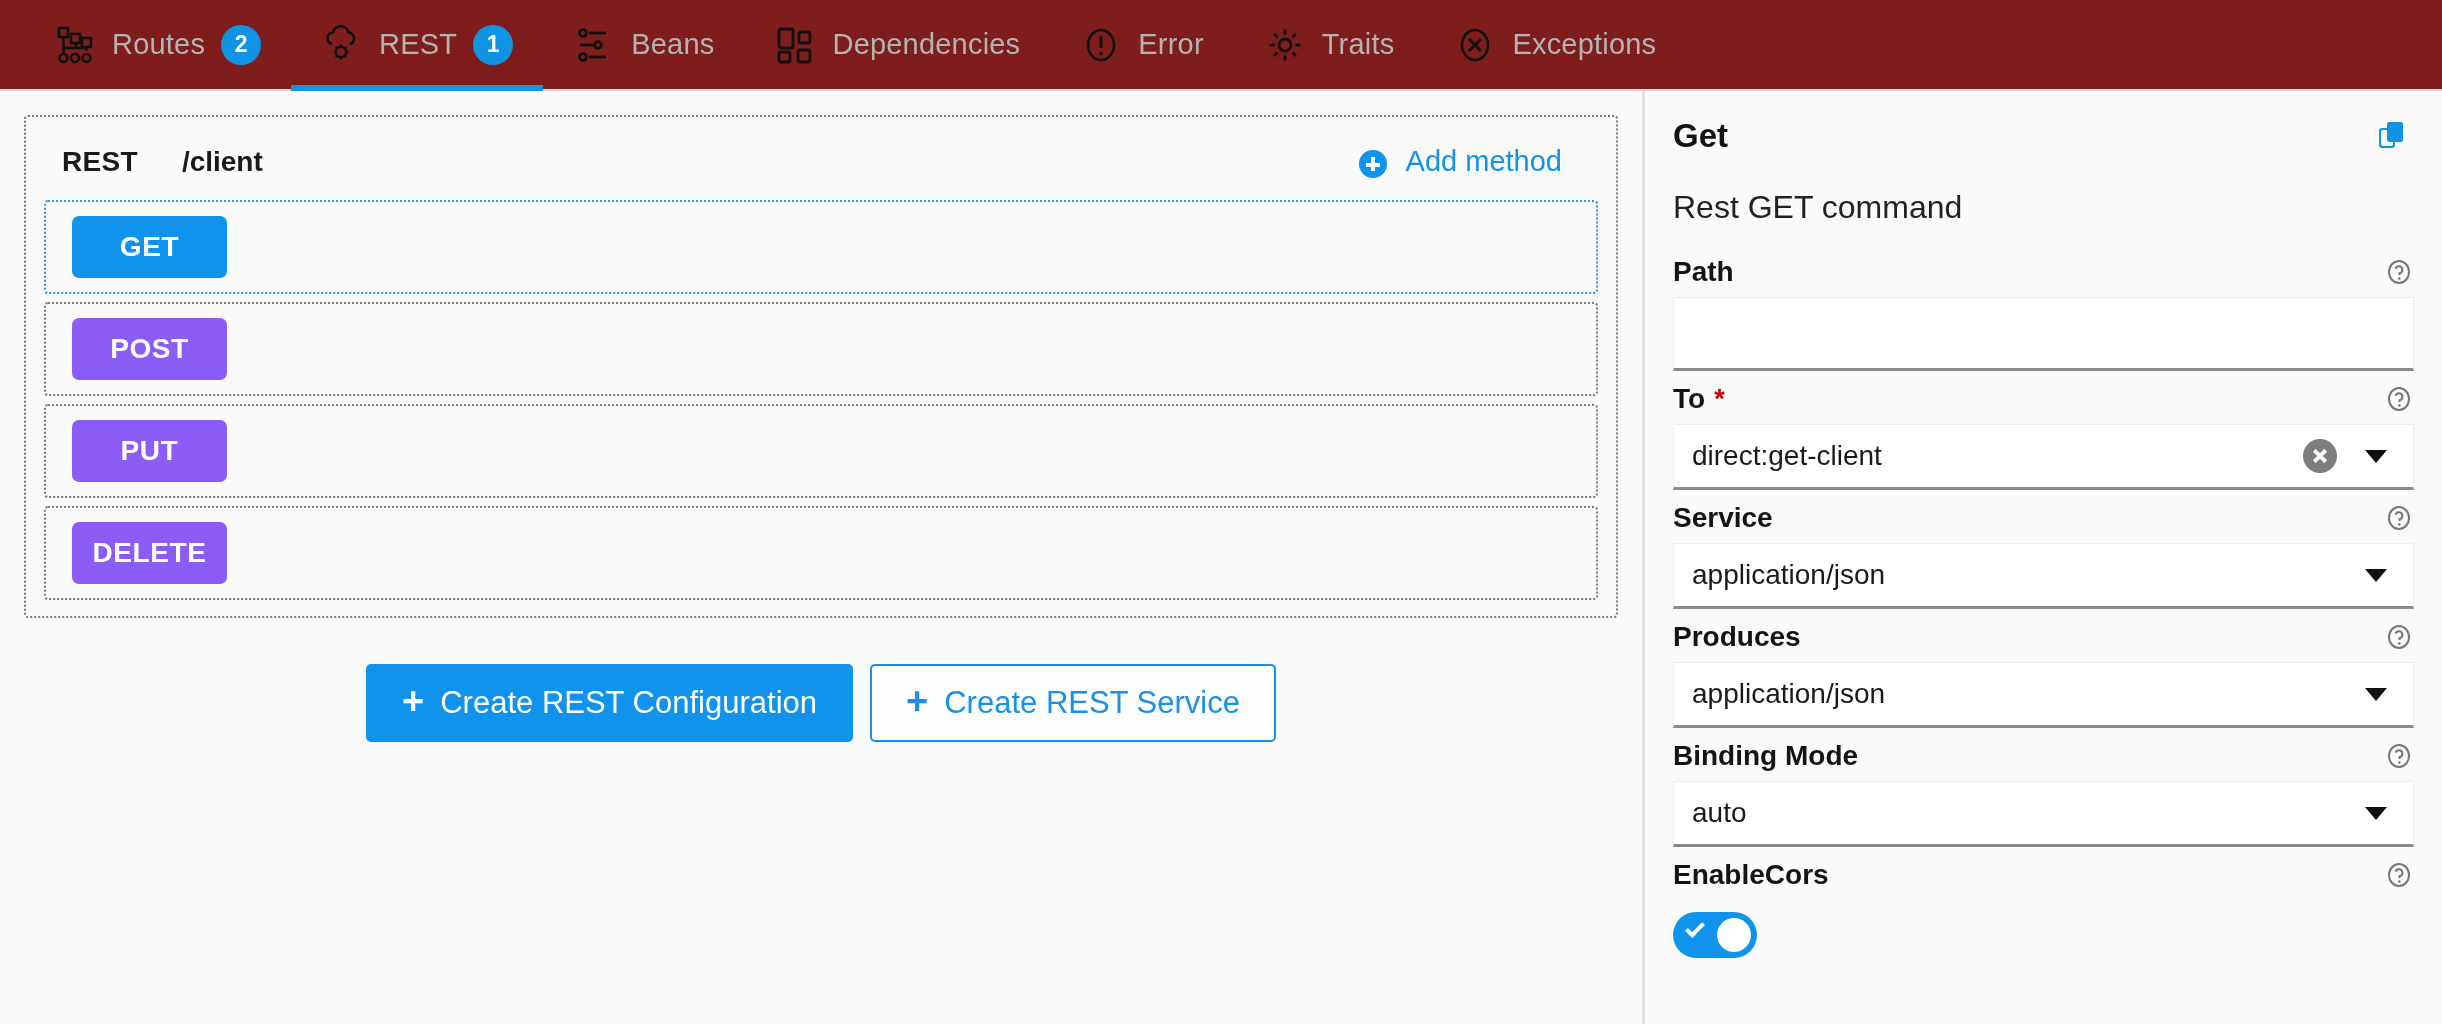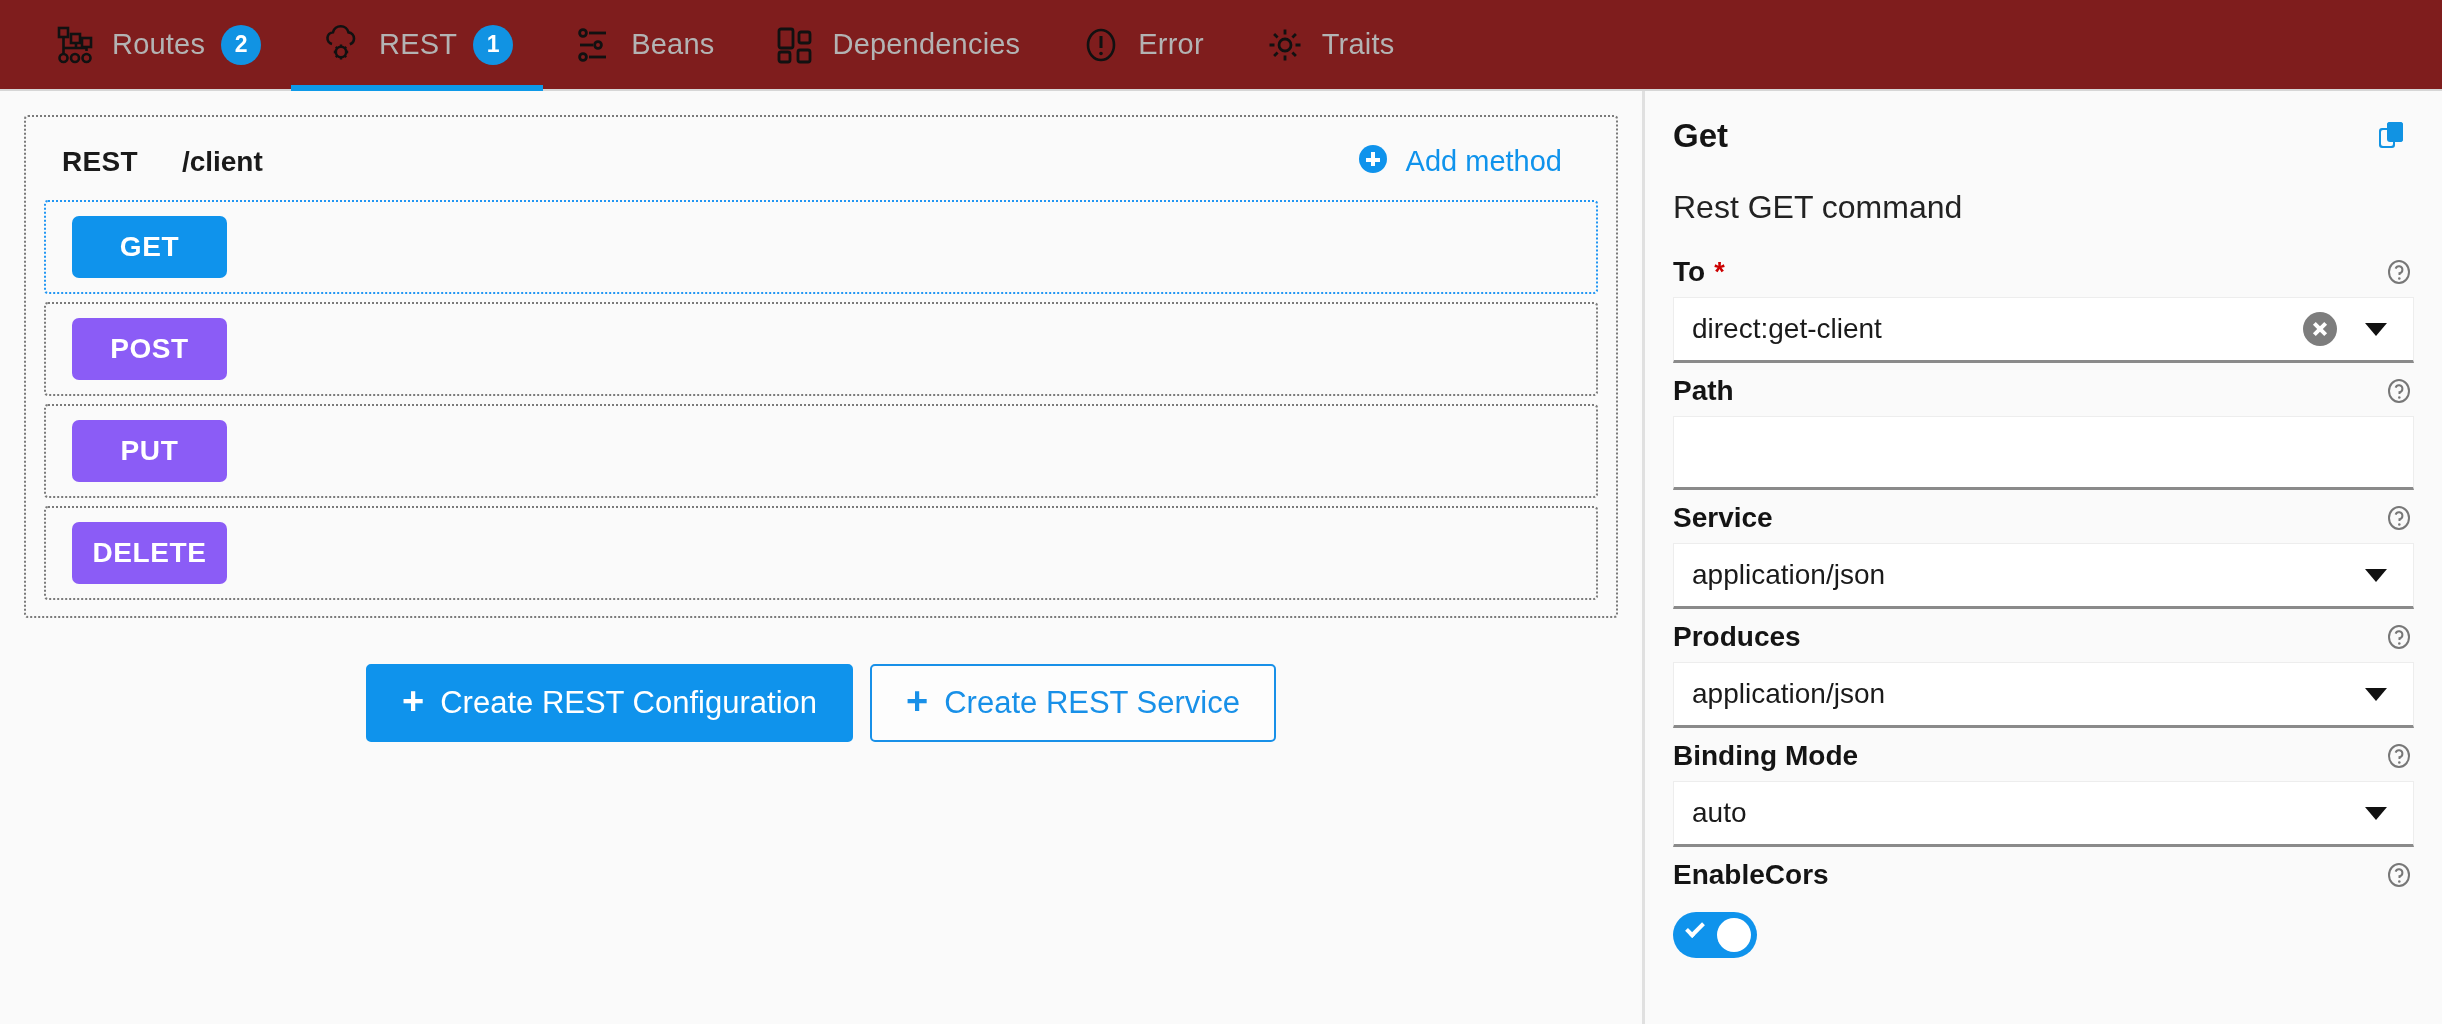--- a/index.html
+++ b/index.html
@@ -97,21 +97,21 @@
   }
   .rest-path {
     font-size: 28px;
     font-weight: bold;
     color: #1a1a1a;
     margin-left: 44px;
   }
   .add-method {
     margin-left: auto;
     display: flex;
-    align-items: flex-start;
+    align-items: flex-end;
     gap: 19px;
     color: #0f93ec;
     font-size: 29px;
     cursor: pointer;
     padding-right: 18px;
   }
   .plus-circle {
     width: 28px; height: 28px; border-radius: 50%;
     background: #0f93ec;
     position: relative;
@@ -343,20 +343,29 @@
   <div class="tab">
     <span class="tab-ico">
       <svg width="42" height="42" viewBox="0 0 42 42" fill="none" stroke="#111" stroke-width="2.8">
         <circle cx="21" cy="21" r="6"></circle>
         <path d="M21 5.5v5M21 31.5v5M5.5 21h5M31.5 21h5M10.1 10.1l3.5 3.5M28.4 28.4l3.5 3.5M31.9 10.1l-3.5 3.5M13.6 28.4l-3.5 3.5"></path>
       </svg>
     </span>
     <span class="tab-label">Traits</span>
   </div>
 
+  <div class="tab">
+    <span class="tab-ico">
+      <svg width="42" height="42" viewBox="0 0 42 42" fill="none" stroke="#111" stroke-width="2.6">
+        <ellipse cx="21" cy="21" rx="13" ry="15"></ellipse>
+        <path d="M15 15l12 12M27 15l-12 12" stroke-width="3"></path>
+      </svg>
+    </span>
+    <span class="tab-label">Exceptions</span>
+  </div>
 
 </div>
 
 <div class="content">
 
   <div class="canvas">
 
     <div class="rest-box">
 
       <div class="rest-head">
@@ -413,50 +422,50 @@
           <rect x="5" y="11" width="12" height="16" rx="2" fill="#fafafa"></rect>
           <rect x="11" y="3" width="16" height="20" rx="3"></rect>
         </svg>
       </span>
     </div>
 
     <div class="panel-sub">Rest GET command</div>
 
     <div class="field">
       <div class="field-label-row">
+        <span class="field-label">Path</span>
+        <span class="help-icon">
+          <svg width="30" height="30" viewBox="0 0 30 30" fill="none" stroke="#777" stroke-width="2">
+            <ellipse cx="15" cy="15" rx="10" ry="11"></ellipse>
+            <path d="M11.6 11.6a3.5 3.5 0 1 1 3.9 4.6v1.9" stroke-width="2"></path>
+            <circle cx="15.3" cy="21.5" r="1.3" fill="#777" stroke="none"></circle>
+          </svg>
+        </span>
+      </div>
+      <div class="input-box tall">
+        <span class="input-value"></span>
+      </div>
+    </div>
+
+    <div class="field">
+      <div class="field-label-row">
         <span class="field-label">To</span>
         <span class="req-star">*</span>
         <span class="help-icon">
           <svg width="30" height="30" viewBox="0 0 30 30" fill="none" stroke="#777" stroke-width="2">
             <ellipse cx="15" cy="15" rx="10" ry="11"></ellipse>
             <path d="M11.6 11.6a3.5 3.5 0 1 1 3.9 4.6v1.9" stroke-width="2"></path>
             <circle cx="15.3" cy="21.5" r="1.3" fill="#777" stroke="none"></circle>
           </svg>
         </span>
       </div>
       <div class="input-box">
         <span class="input-value">direct:get-client</span>
         <span class="clear-btn"></span>
         <span class="caret"></span>
-      </div>
-    </div>
-
-    <div class="field">
-      <div class="field-label-row">
-        <span class="field-label">Path</span>
-        <span class="help-icon">
-          <svg width="30" height="30" viewBox="0 0 30 30" fill="none" stroke="#777" stroke-width="2">
-            <ellipse cx="15" cy="15" rx="10" ry="11"></ellipse>
-            <path d="M11.6 11.6a3.5 3.5 0 1 1 3.9 4.6v1.9" stroke-width="2"></path>
-            <circle cx="15.3" cy="21.5" r="1.3" fill="#777" stroke="none"></circle>
-          </svg>
-        </span>
-      </div>
-      <div class="input-box tall">
-        <span class="input-value"></span>
       </div>
     </div>
 
     <div class="field">
       <div class="field-label-row">
         <span class="field-label">Service</span>
         <span class="help-icon">
           <svg width="30" height="30" viewBox="0 0 30 30" fill="none" stroke="#777" stroke-width="2">
             <ellipse cx="15" cy="15" rx="10" ry="11"></ellipse>
             <path d="M11.6 11.6a3.5 3.5 0 1 1 3.9 4.6v1.9" stroke-width="2"></path>

